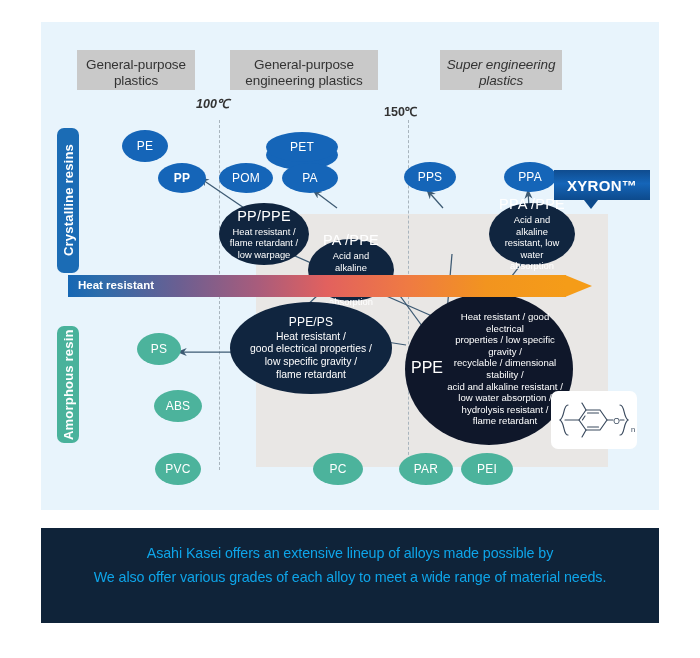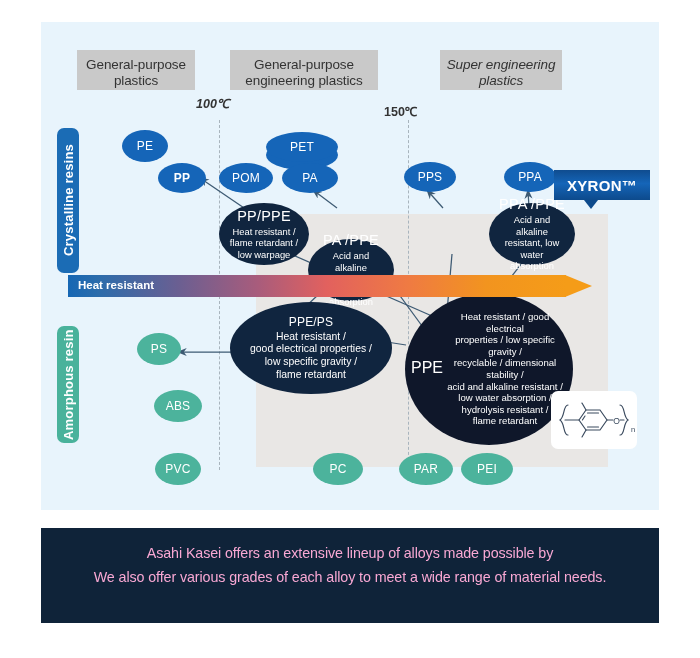--- a/index.html
+++ b/index.html
@@ -160,21 +160,21 @@
 
   
   #lines { position: absolute; left: 0; top: 0; width: 700px; height: 658px; }
 
   
   #banner {
     position: absolute;
     left: 41px; top: 528px;
     width: 618px; height: 95px;
     background: #0f2339;
-    color: #f9a8d4;
+    color: #0ea5e9;
     text-align: center;
     padding-top: 13px;
   }
   #banner div { font-size: 14.3px; line-height: 24px; letter-spacing: -0.1px; }
 </style>
 </head>
 <body>
 
 <div id="root">
 

